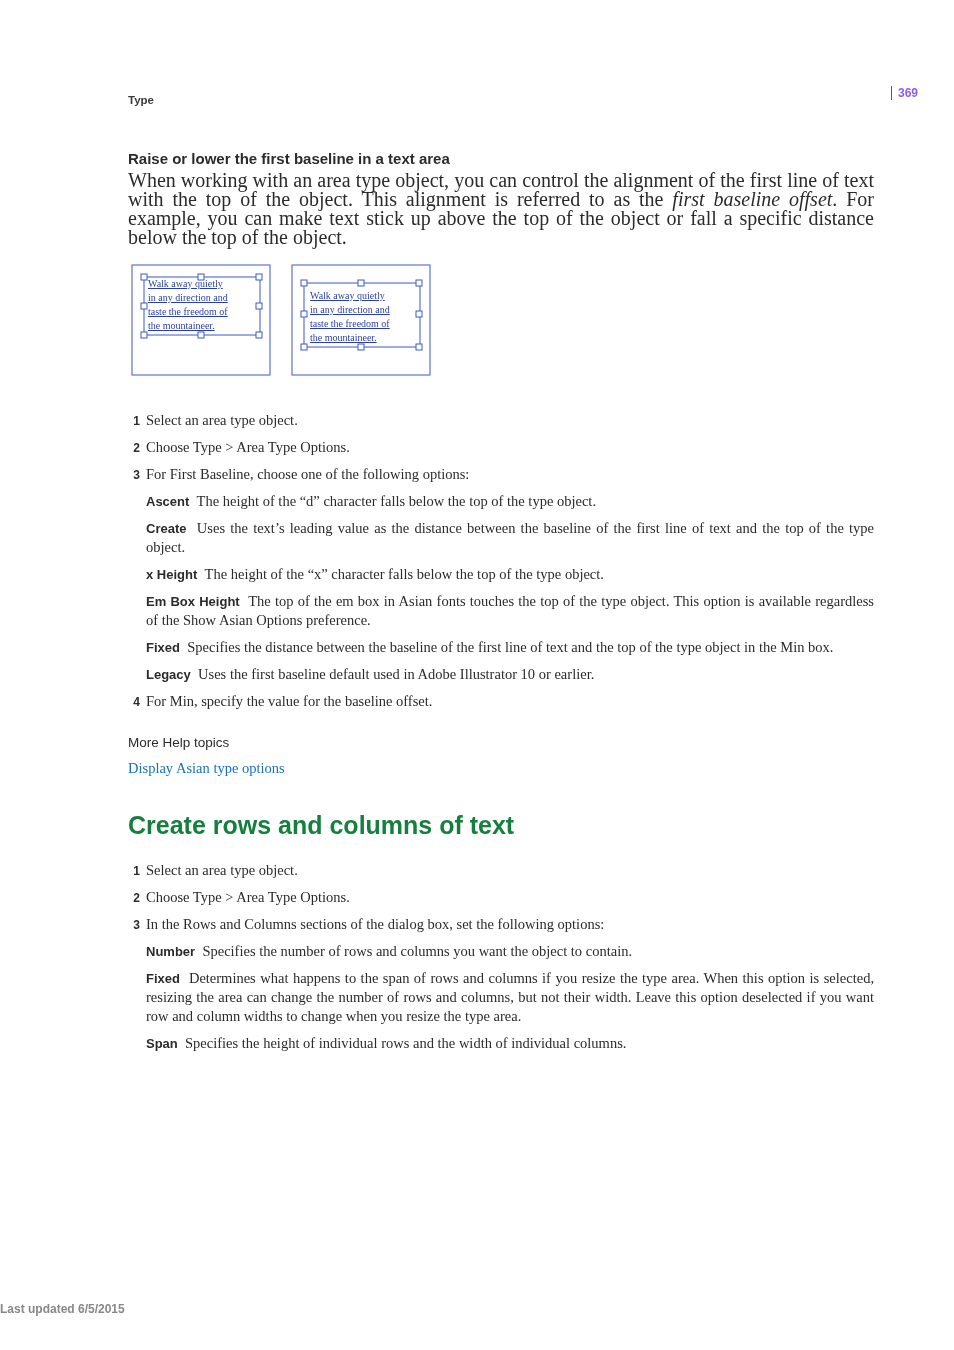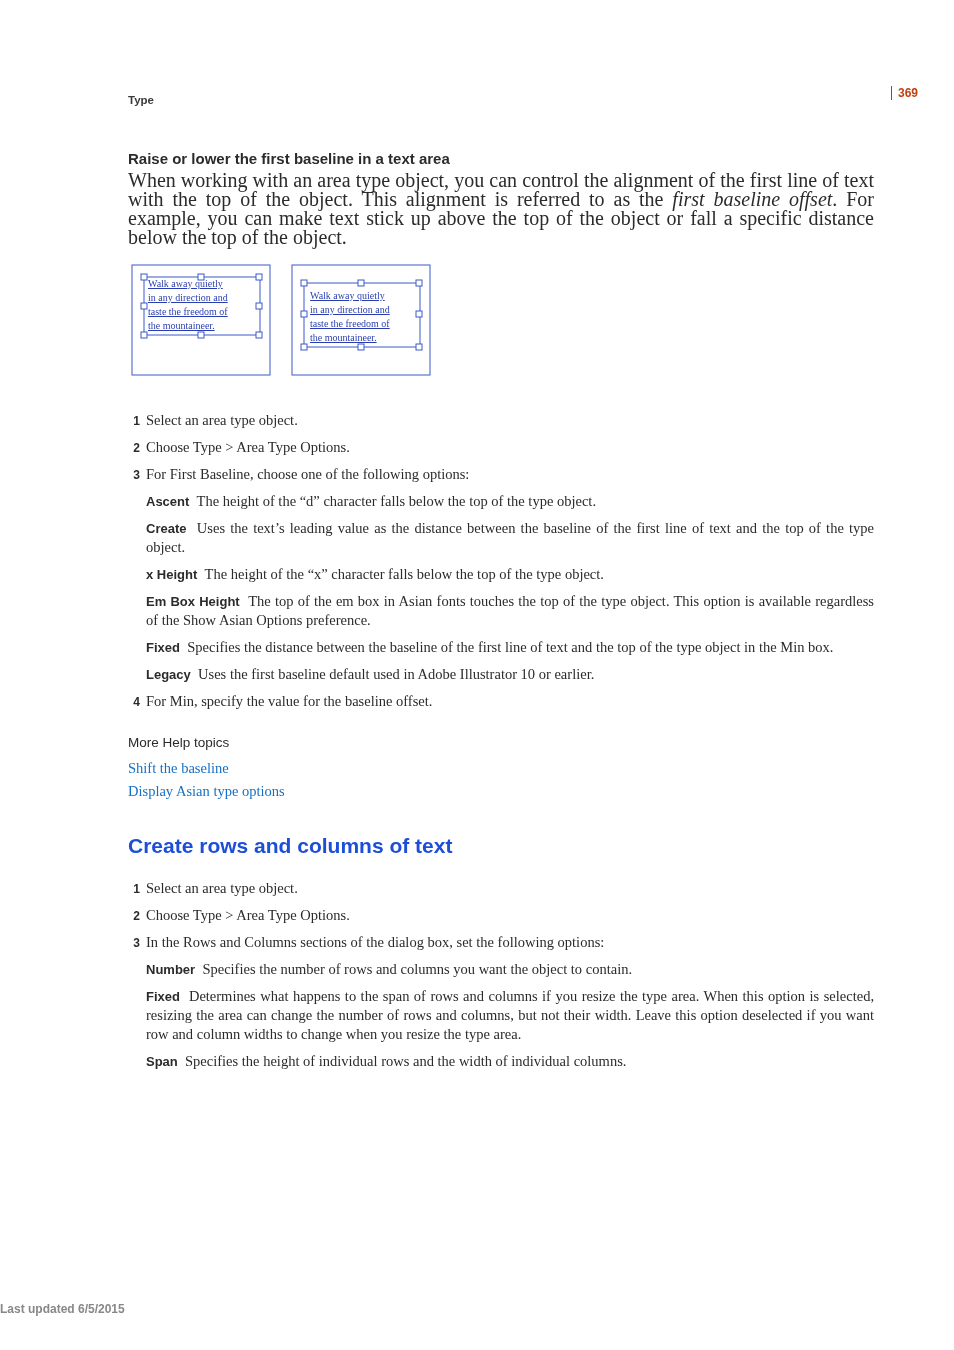--- a/index.html
+++ b/index.html
@@ -22,38 +22,38 @@
     font-size: 11.5px;
     color: #3a3a3a;
   }
   .page-num {
     position: absolute;
     top: 86px;
     right: 36px;
     font-family: "Myriad Pro", Arial, sans-serif;
     font-weight: 700;
     font-size: 12px;
-    color: #c2410c;
+    color: #8b5cf6;
     padding-left: 6px;
     border-left: 1px solid #5a5a5a;
     line-height: 14px;
   }
   .h3 {
     font-family: "Myriad Pro", "Segoe UI", Arial, sans-serif;
     font-weight: 700;
     font-size: 15px;
     color: #2b2b2b;
     margin-top: 44px;
     margin-bottom: 4px;
   }
   .h2 {
     font-family: "Myriad Pro", "Segoe UI", Arial, sans-serif;
     font-weight: 700;
-    font-size: 21px;
-    color: #1d4ed8;
+    font-size: 25px;
+    color: #15803d;
     margin-top: 34px;
     margin-bottom: 21px;
   }
   .body {
     font-size: 20px;
     line-height: 19px;
     text-align: justify;
     margin: 2px 0 0 0;
   }
   .body em { font-style: italic; }
@@ -207,21 +207,20 @@
   </div>
   <div class="opt">
     <span class="label">Legacy</span>&nbsp;&nbsp;<span>Uses the first baseline default used in Adobe Illustrator 10 or earlier.</span>
   </div>
 
   <ol class="steps" style="margin-top:8px">
     <li><span class="num">4</span><span>For Min, specify the value for the baseline offset.</span></li>
   </ol>
 
   <div class="more-help">More Help topics</div>
-  <a class="link">Shift the baseline</a>
   <a class="link">Display Asian type options</a>
 
   <div class="h2">Create rows and columns of text</div>
 
   <ol class="steps" style="margin-top:6px">
     <li><span class="num">1</span><span>Select an area type object.</span></li>
     <li><span class="num">2</span><span>Choose Type &gt; Area Type Options.</span></li>
     <li><span class="num">3</span><span>In the Rows and Columns sections of the dialog box, set the following options:</span></li>
   </ol>
 

